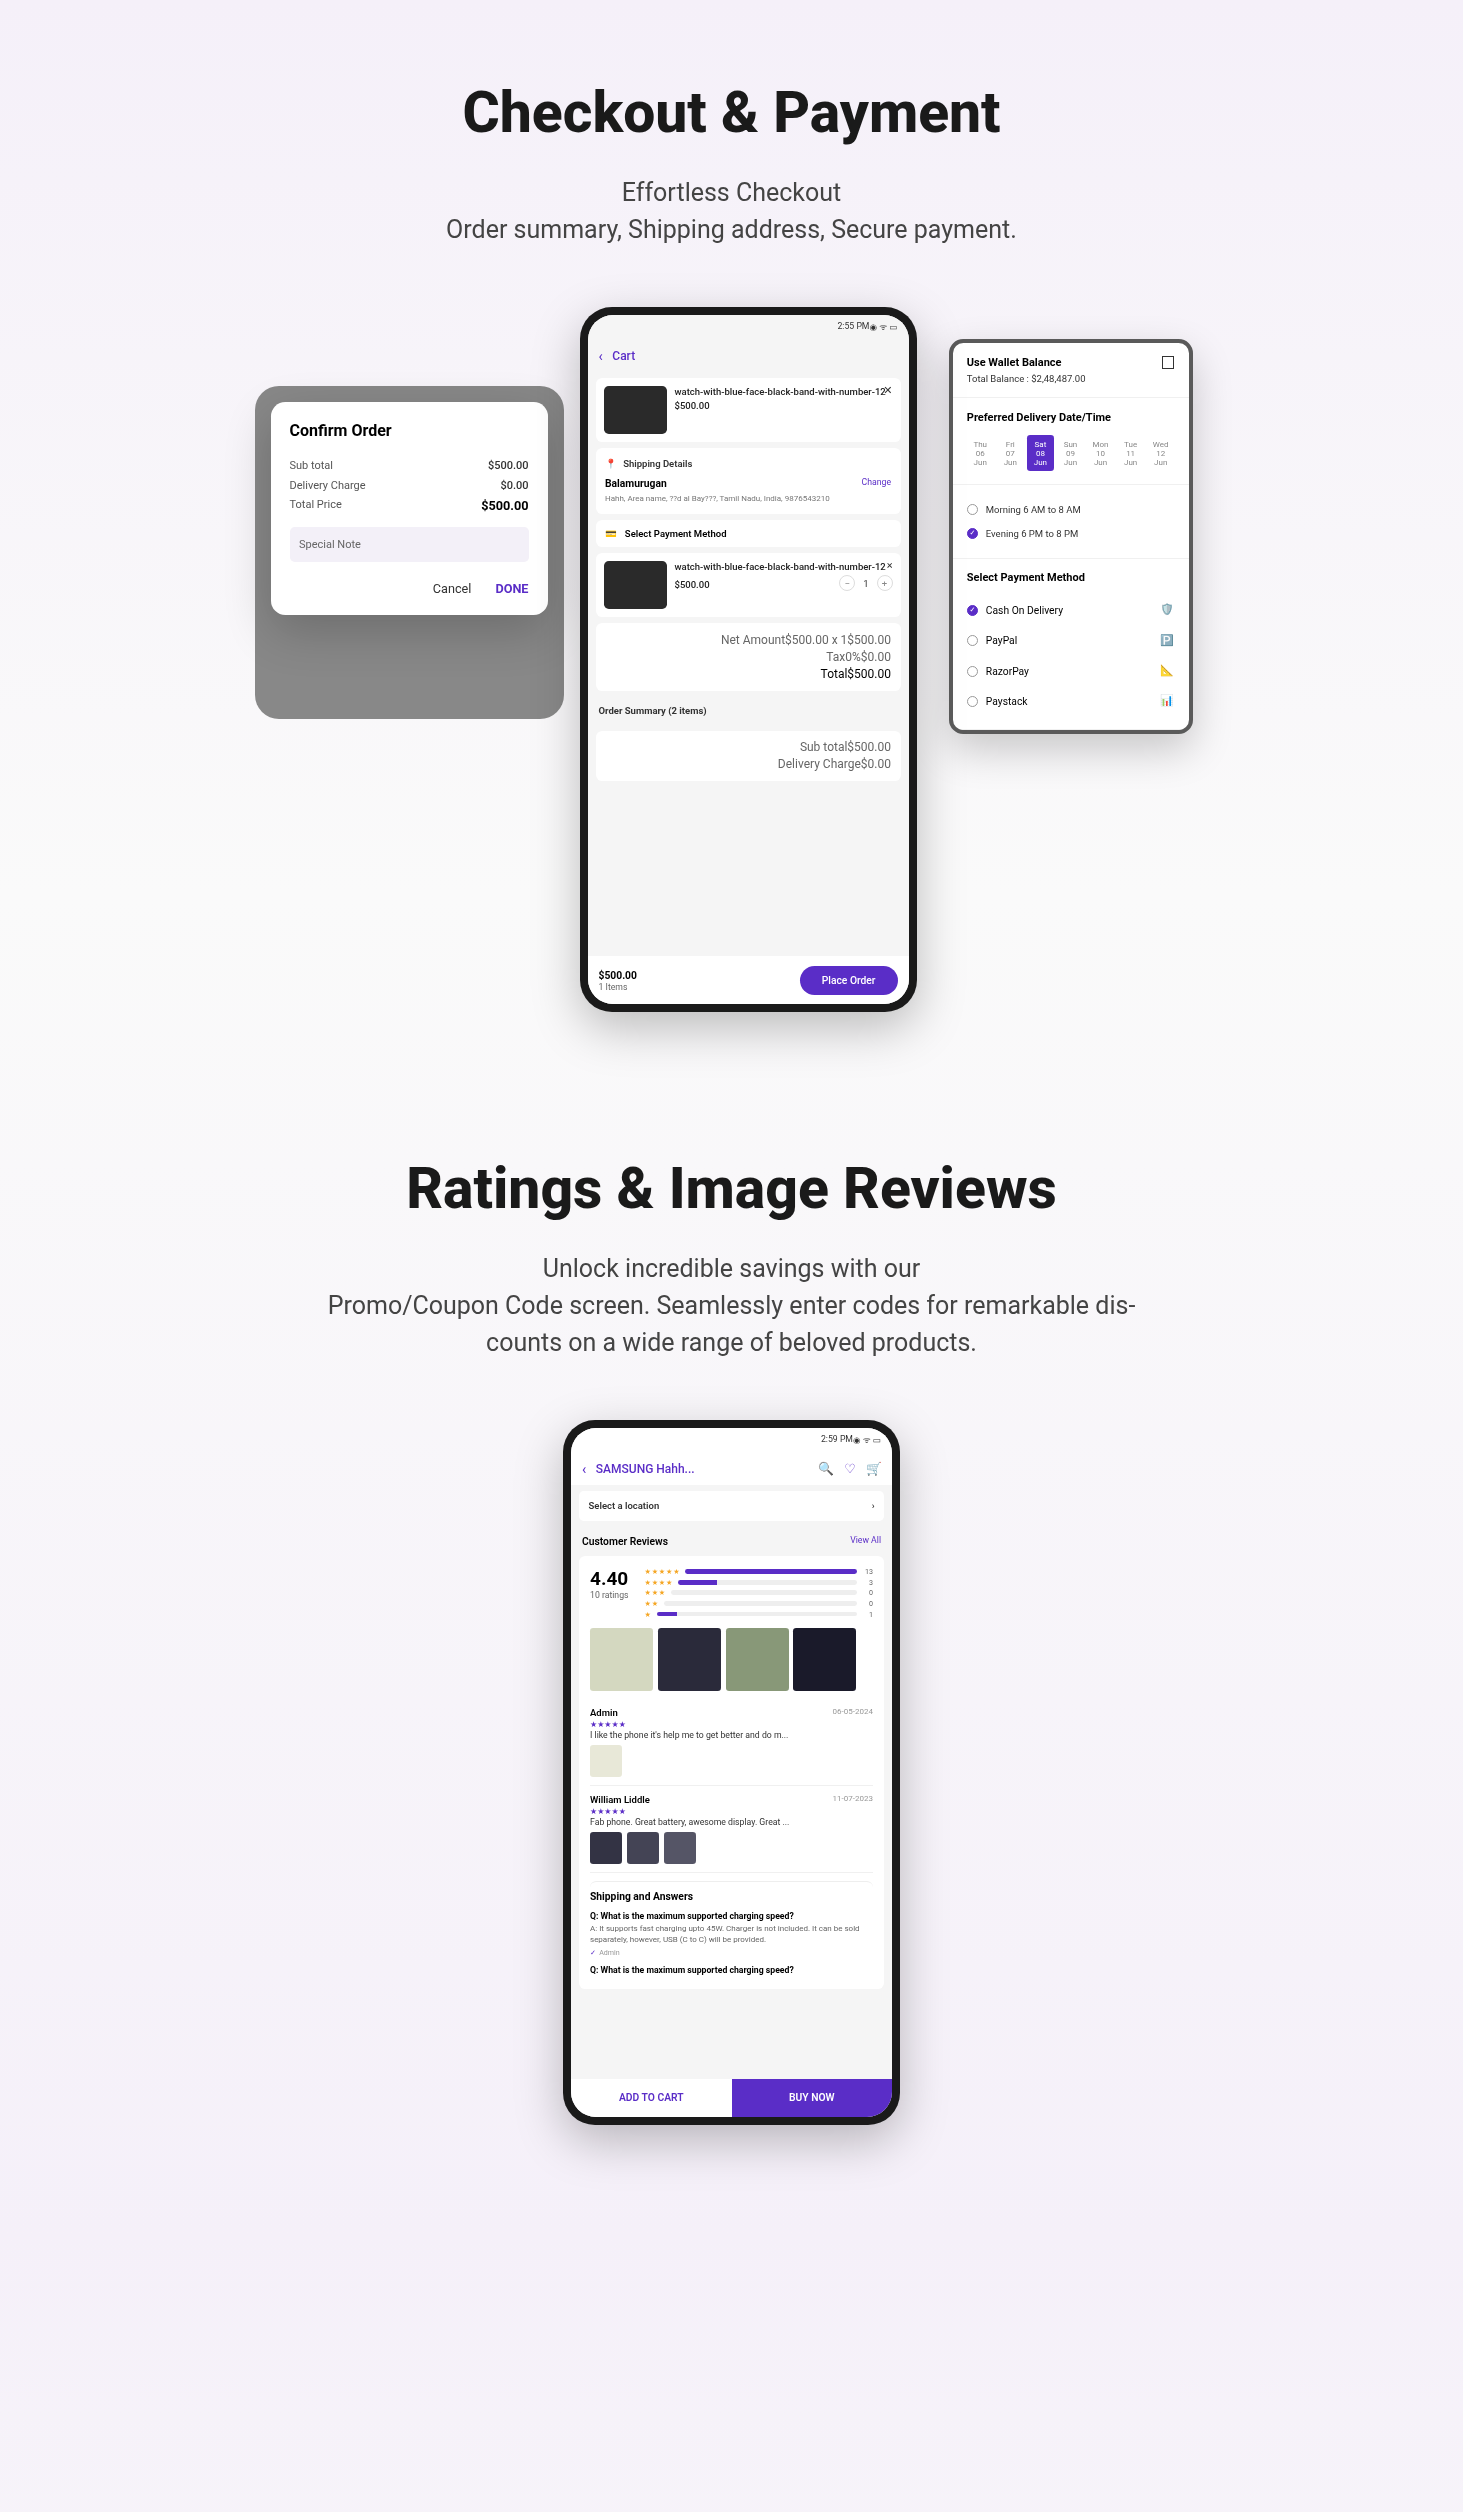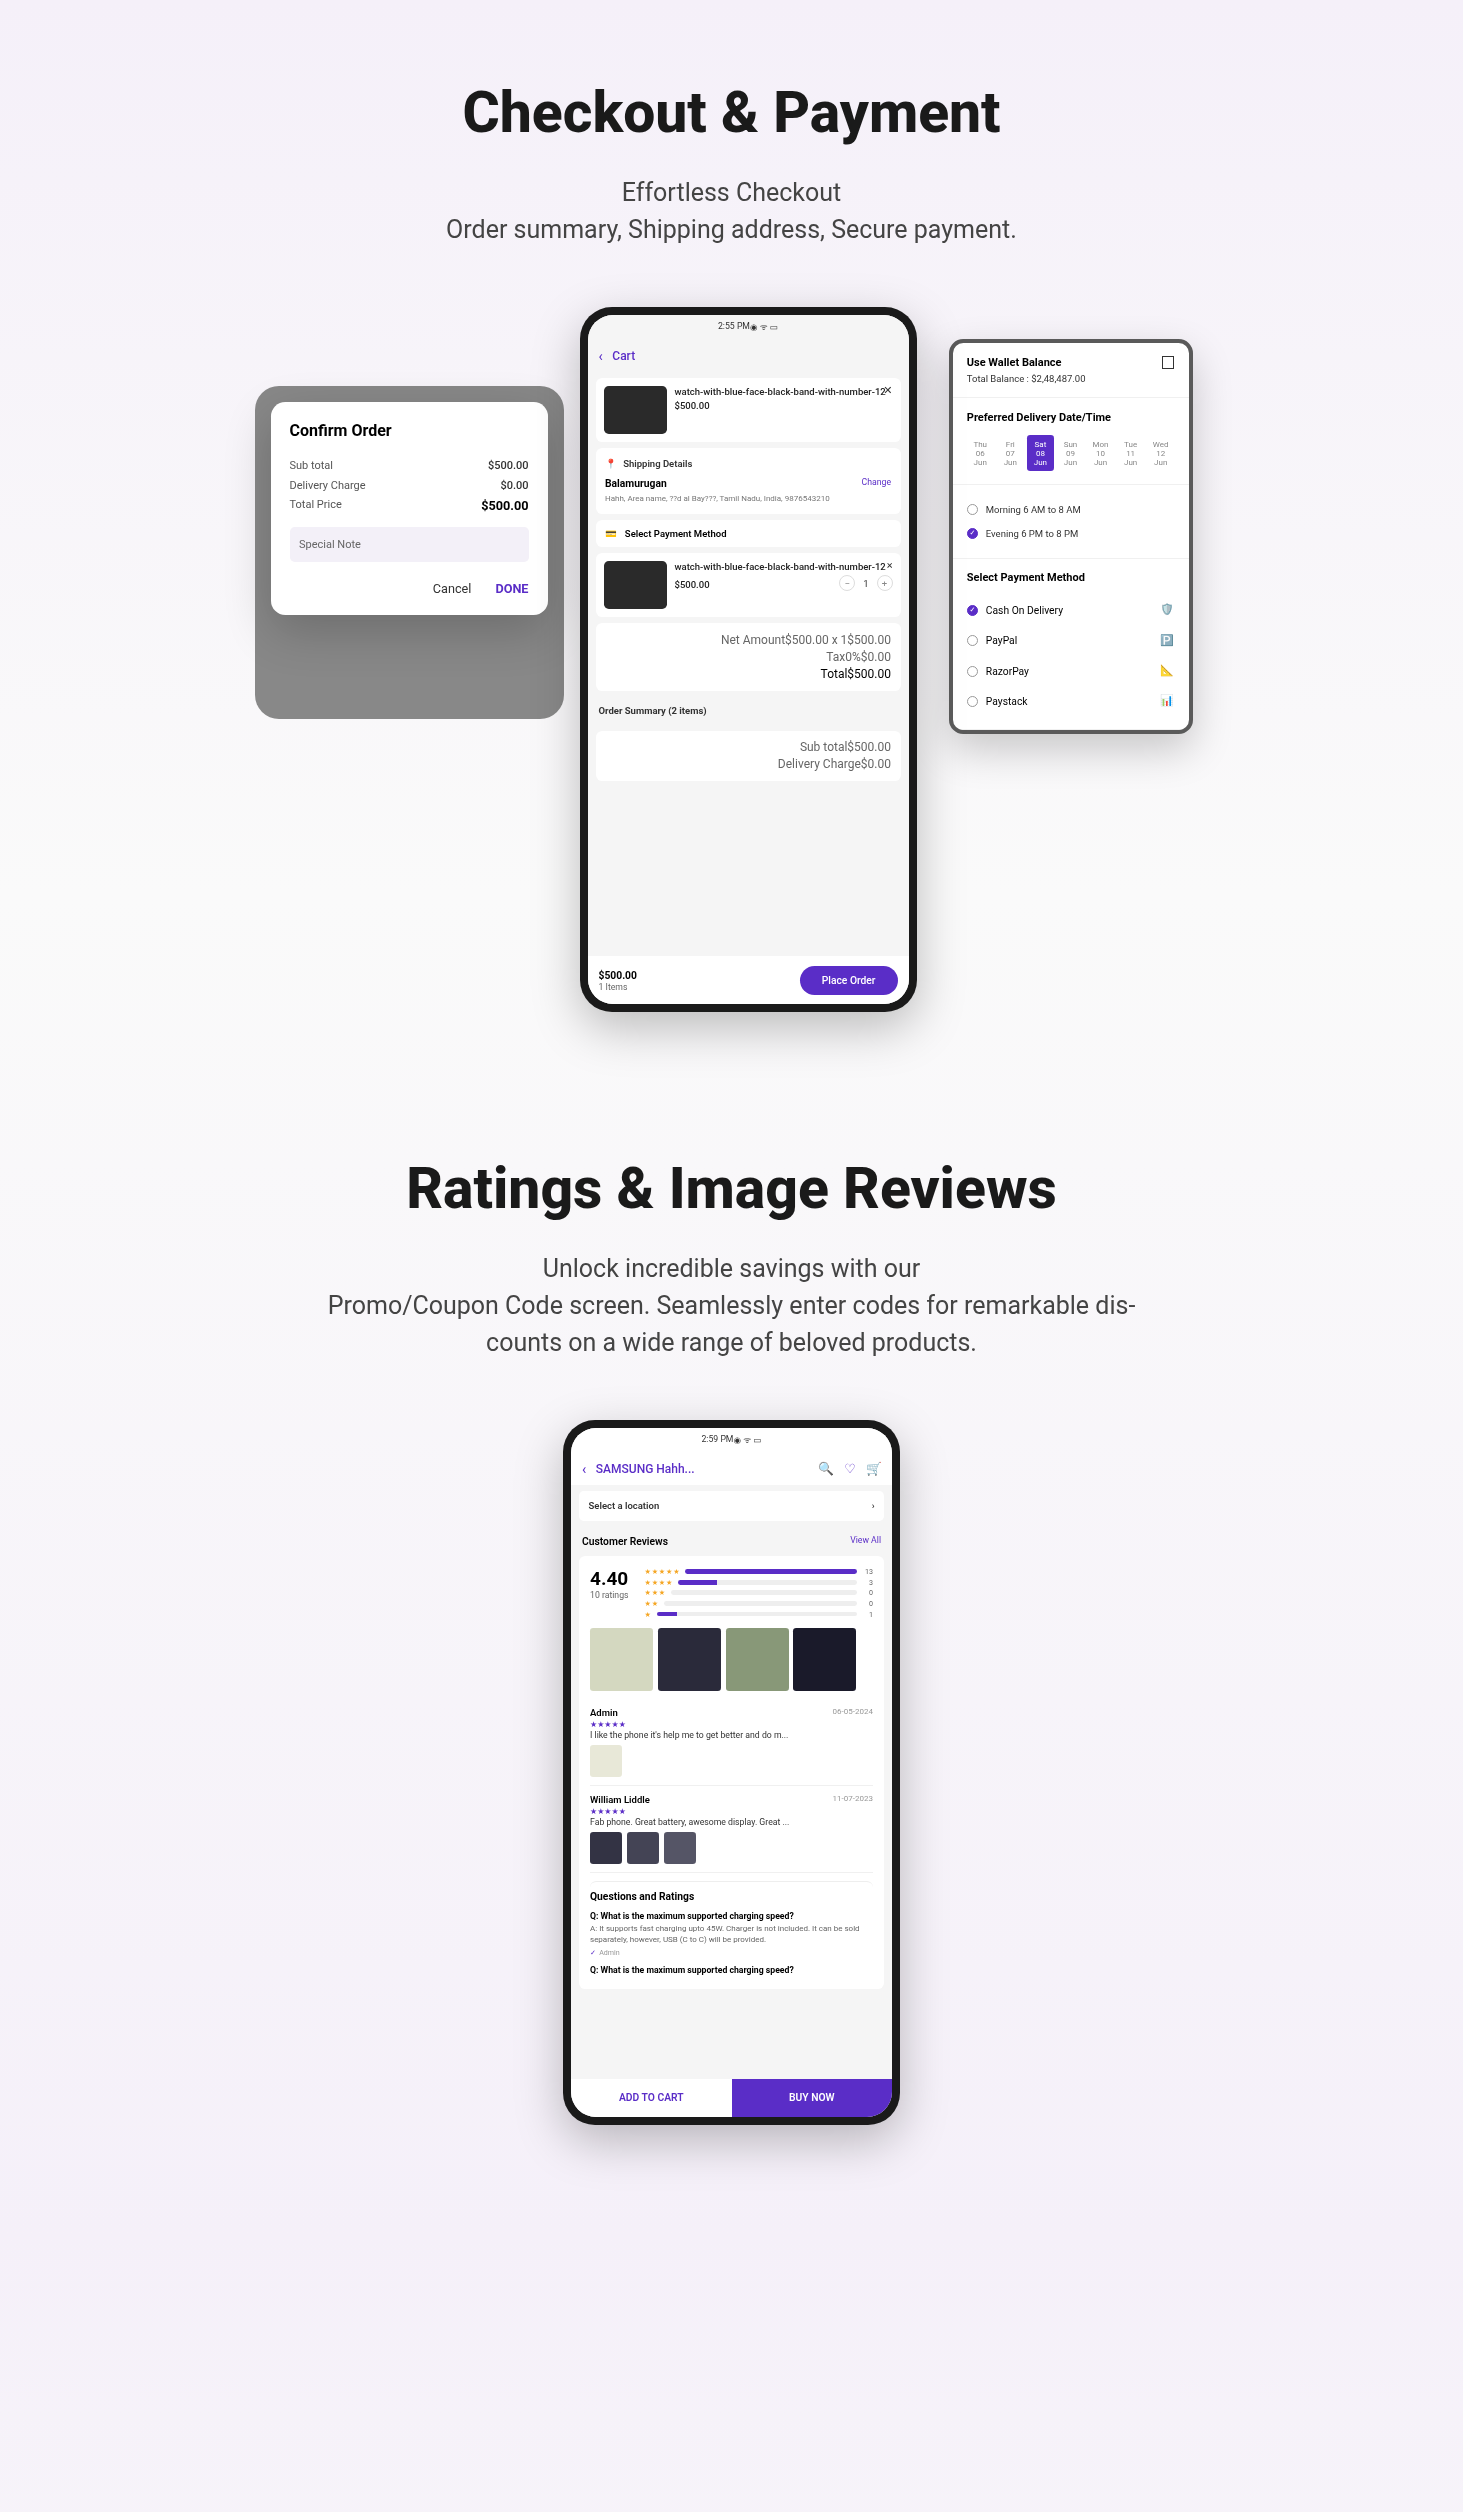--- a/index.html
+++ b/index.html
@@ -6,21 +6,21 @@
 body{background:linear-gradient(180deg,#f5f0f9 0%,#fafafa 40%,#f5f0f9 100%);padding:79px 32px}
 .section-title{font-size:57px;font-weight:800;text-align:center;color:#1a1a1a;margin-bottom:32px}
 .section-sub{text-align:center;font-size:25px;color:#444;margin-bottom:8px}
 .section-desc{text-align:center;font-size:25px;color:#444;margin-bottom:63px}
 .mockup-row{display:flex;justify-content:center;align-items:flex-start;gap:32px;margin-bottom:143px}
 .phone-frame{background:#1a1a1a;border-radius:32px;padding:8px;box-shadow:0 16px 48px rgba(0,0,0,.25);position:relative}
 .phone-screen{background:#f5f5f5;border-radius:25px;overflow:hidden;width:321px;min-height:618px;position:relative}
 .phone-screen.wide{width:321px;min-height:689px}
 .card-pop{background:#fff;border-radius:14.3px;padding:19px;width:277px;box-shadow:0 16px 48px rgba(0,0,0,.2);margin-top:95px;position:relative}
 .card-pop::before{content:'';position:absolute;left:-16px;top:-16px;width:309px;height:333px;background:#888;border-radius:24px;z-index:-1}
-.status-bar{display:flex;justify-content:center;padding:6.3px 11px;font-size:8.7px;color:#333;background:#f5f5f5}
+.status-bar{display:flex;justify-content:flex-end;padding:6.3px 11px;font-size:8.7px;color:#333;background:#f5f5f5}
 .status-bar.light{background:#fff}
 .app-header{display:flex;align-items:center;padding:8px 11px;gap:9.5px;background:#f5f5f5}
 .app-header .back{color:#5a2dc7;font-size:14.3px}
 .app-header .title{color:#5a2dc7;font-size:12px;font-weight:500;flex:1}
 .header-icons{display:flex;gap:9.5px;color:#5a2dc7}
 .header-icons span{width:14.3px;height:14.3px;display:flex;align-items:center;justify-content:center}
 .confirm-title{font-size:16px;font-weight:700;margin-bottom:16px}
 .row{display:flex;justify-content:space-between;font-size:11px;color:#555;padding:3.2px 0}
 .row .v{color:#333;font-weight:500}
 .row.total .v{font-weight:700;font-size:12.7px;color:#000}
@@ -406,21 +406,21 @@
             </div>
           <div class="rev-stars">★★★★★</div>
           <div class="rev-text">Fab phone. Great battery, awesome display. Great ...</div>
           <div class="rev-thumbs">
             <div class="rev-thumb" style="background:#334"></div>
             <div class="rev-thumb" style="background:#445"></div>
             <div class="rev-thumb" style="background:#556"></div>
           </div>
         </div>
         <div class="qa-sec" style="margin:8px 0 0;padding:8px 0 0;border-top:0.8px solid #eee">
-          <div class="qa-title">Questions and Ratings</div>
+          <div class="qa-title">Shipping and Answers</div>
           <div class="qa-q">Q: What is the maximum supported charging speed?</div>
           <div class="qa-a">A: It supports fast charging upto 45W. Charger is not included. It can be sold separately, however, USB (C to C) will be provided.</div>
           <div class="qa-by">
               <span style="color:#5a2dc7">✓</span>
               <span>Admin</span>
             </div>
           <div class="qa-q" style="margin-top:8px">Q: What is the maximum supported charging speed?</div>
         </div>
       </div>
       <div class="buy-bar">

